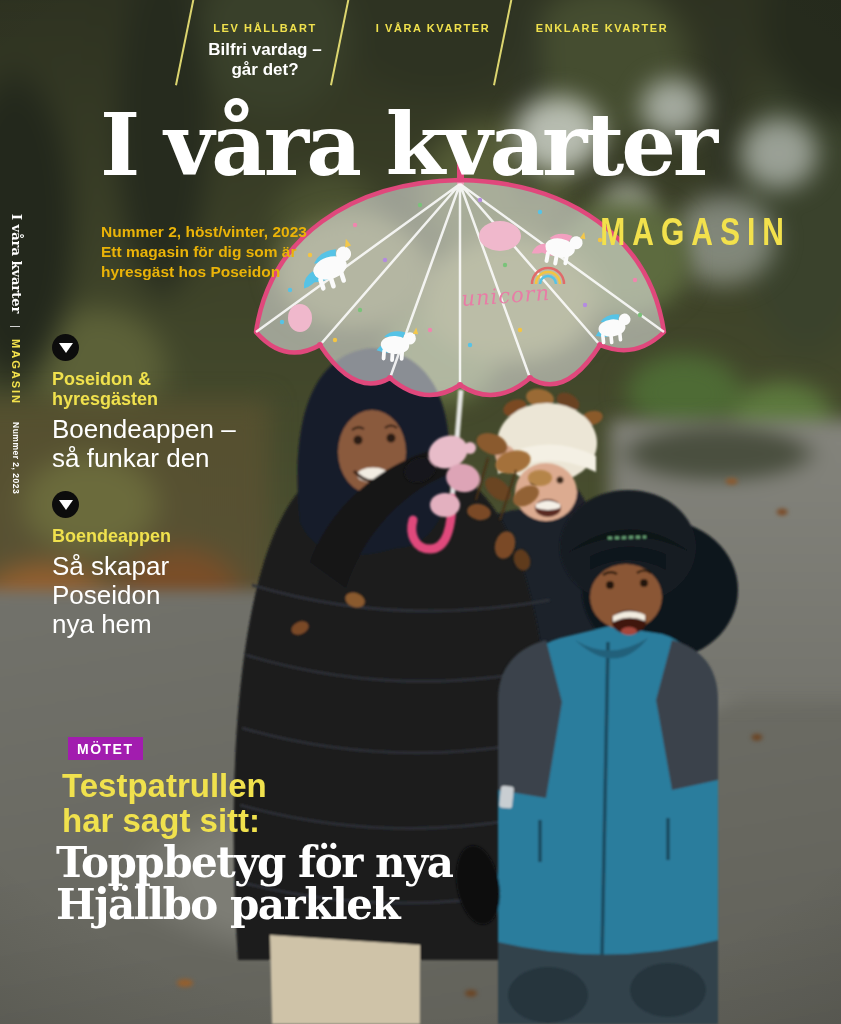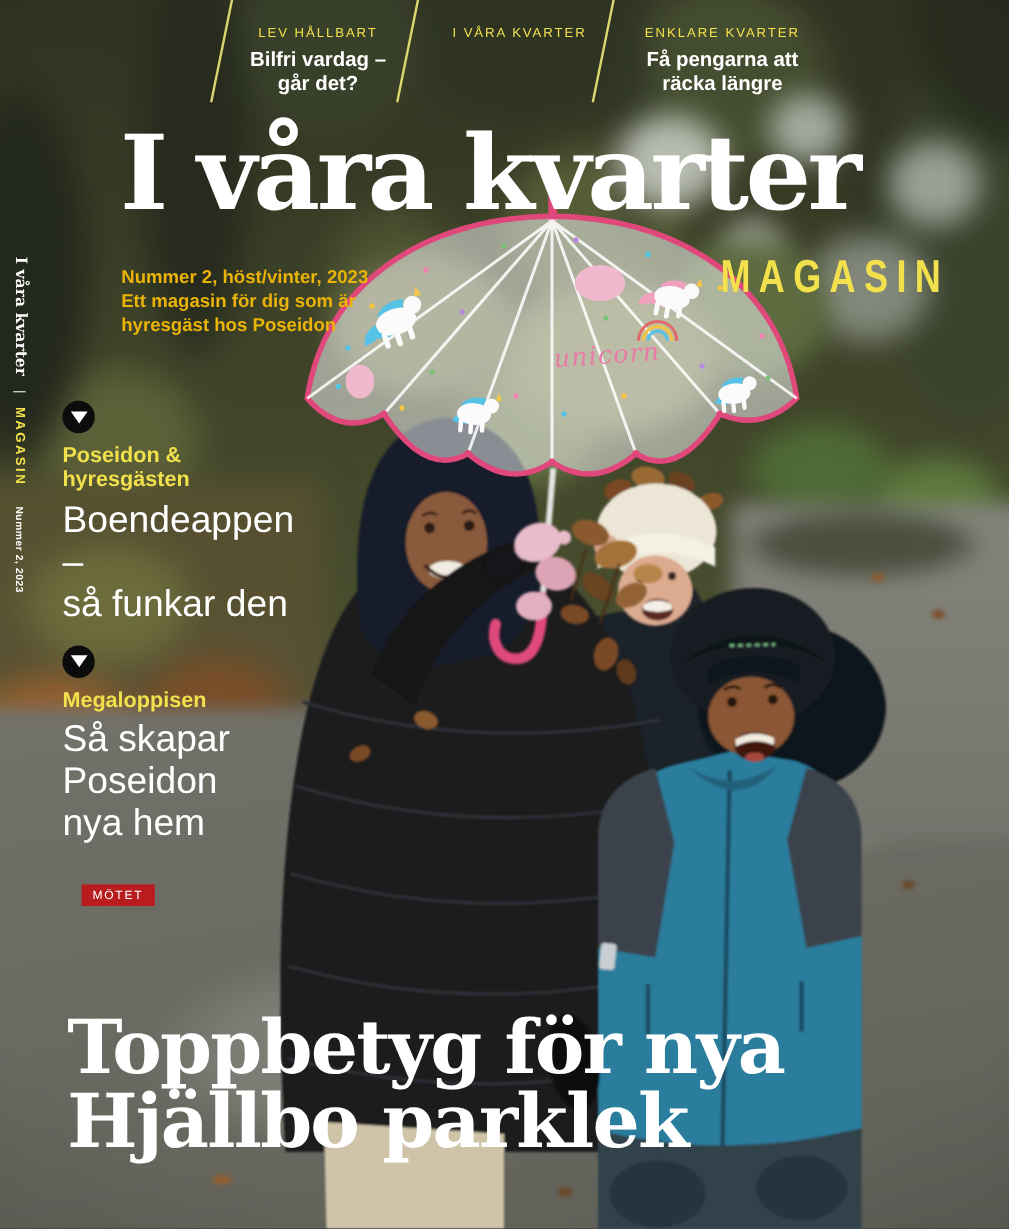--- a/index.html
+++ b/index.html
@@ -86,21 +86,21 @@
   .scene{position:absolute;inset:0;z-index:2;}
 
   
   .txt{position:absolute;z-index:5;}
   .pre{white-space:pre-line;}
 
   .slash{position:absolute;z-index:4;width:2px;height:88px;top:-3px;
          background:rgba(240,232,120,.9);transform-origin:bottom left;transform:rotate(11.5deg);}
 
   .kicker{position:absolute;top:22px;width:170px;text-align:center;}
-  .kicker-label{font-size:11px;font-weight:400;letter-spacing:1.6px;color:#f0e14d;text-align:center;}
+  .kicker-label{font-size:11px;font-weight:700;letter-spacing:1.6px;color:#f0e14d;text-align:center;}
   .kicker-title{margin-top:6px;font-size:17px;font-weight:700;line-height:1.16;color:#fff;}
 
   .masthead-title{position:absolute;left:100px;top:102px;margin:0;z-index:5;
     font-family:"DejaVu Serif",serif;font-weight:700;font-size:86px;line-height:1;
     letter-spacing:-3px;color:#fff;}
   .magasin{position:absolute;right:50px;top:210px;z-index:5;
     font-weight:700;font-size:30px;letter-spacing:7px;color:#f2e14c;
     transform:scaleY(1.28);transform-origin:top right;}
   .issue{position:absolute;left:101px;top:206px;z-index:5;
     font-size:15.5px;font-weight:700;line-height:1.3;color:#eab308;}
@@ -111,29 +111,29 @@
   .spine-sep{padding:7px 0;font-size:11px;color:#e8e8e8;}
   .spine-magasin{font-weight:700;font-size:11px;letter-spacing:2px;color:#f2e14c;}
   .spine-issue{padding-top:12px;font-weight:700;font-size:8.5px;letter-spacing:.5px;}
 
   .teasers{position:absolute;left:52px;top:334px;width:215px;z-index:5;}
   .t-icon{width:27px;height:27px;border-radius:50%;background:#0c0c0c;
     display:flex;align-items:center;justify-content:center;}
   .t-tri{width:0;height:0;border-left:7px solid transparent;border-right:7px solid transparent;
     border-top:10px solid #fff;}
   .t-heading{margin:8px 0 5px;font-size:18px;font-weight:700;line-height:1.13;color:#f0e14d;}
-  .t-sub{font-size:31px;font-weight:400;line-height:1.13;color:#fff;}
+  .t-sub{font-size:26px;font-weight:400;line-height:1.13;color:#fff;}
   .t-group2{margin-top:18px;}
 
-  .feature-tag{position:absolute;left:68px;top:737px;z-index:5;background:#b91c1c;color:#fff;
-    padding:4px 9px 3px;font-size:10px;font-weight:400;letter-spacing:1.5px;}
+  .feature-tag{position:absolute;left:68px;top:737px;z-index:5;background:#a21caf;color:#fff;
+    padding:4px 9px 3px;font-size:14px;font-weight:700;letter-spacing:1.5px;}
   .feature-intro{position:absolute;left:62px;top:768px;z-index:5;
     font-size:33px;font-weight:700;line-height:1.07;color:#f0e14d;}
   .feature-headline{position:absolute;left:56px;top:842px;margin:0;z-index:5;
-    font-family:"DejaVu Serif",serif;font-weight:700;font-size:62px;line-height:1.0;
+    font-family:"DejaVu Serif",serif;font-weight:700;font-size:42px;line-height:1.0;
     letter-spacing:-1.5px;color:#fff;}
 </style>
 </head>
 <body>
 
 <div class="cover">
 
   <div class="photo">
     <div class="layer l-forest"></div>
     <div class="layer l-grey"></div>
@@ -326,22 +326,20 @@
   <div class="kicker txt" style="left:180px;">
     <div class="kicker-label">LEV HÅLLBART</div>
     <div class="kicker-title pre">Bilfri vardag –
 går det?</div>
   </div>
   <div class="kicker txt" style="left:348px;">
     <div class="kicker-label">I VÅRA KVARTER</div>
   </div>
   <div class="kicker txt" style="left:517px;">
     <div class="kicker-label">ENKLARE KVARTER</div>
-    <div class="kicker-title pre">Få pengarna att
-räcka längre</div>
   </div>
 
   <h1 class="masthead-title">I våra kvarter</h1>
   <div class="magasin">MAGASIN</div>
   <p class="issue pre txt">Nummer 2, höst/vinter, 2023
 Ett magasin för dig som är
 hyresgäst hos Poseidon</p>
 
   <div class="spine">
     <span class="spine-title">I våra kvarter</span>
@@ -357,24 +355,26 @@
         </div>
       <div class="t-heading pre">Poseidon &amp;
 hyresgästen</div>
       <div class="t-sub pre">Boendeappen –
 så funkar den</div>
     </div>
     <div class="t-group2">
       <div class="t-icon">
           <div class="t-tri"></div>
         </div>
-      <div class="t-heading pre">Megaloppisen</div>
+      <div class="t-heading pre">Boendeappen</div>
       <div class="t-sub pre">Så skapar
 Poseidon
 nya hem</div>
     </div>
   </div>
 
   <div class="feature-tag">MÖTET</div>
+  <div class="feature-intro pre">Testpatrullen
+har sagt sitt:</div>
   <h2 class="feature-headline pre">Toppbetyg för nya
 Hjällbo parklek</h2>
 
 </div>
 
 </body></html>

